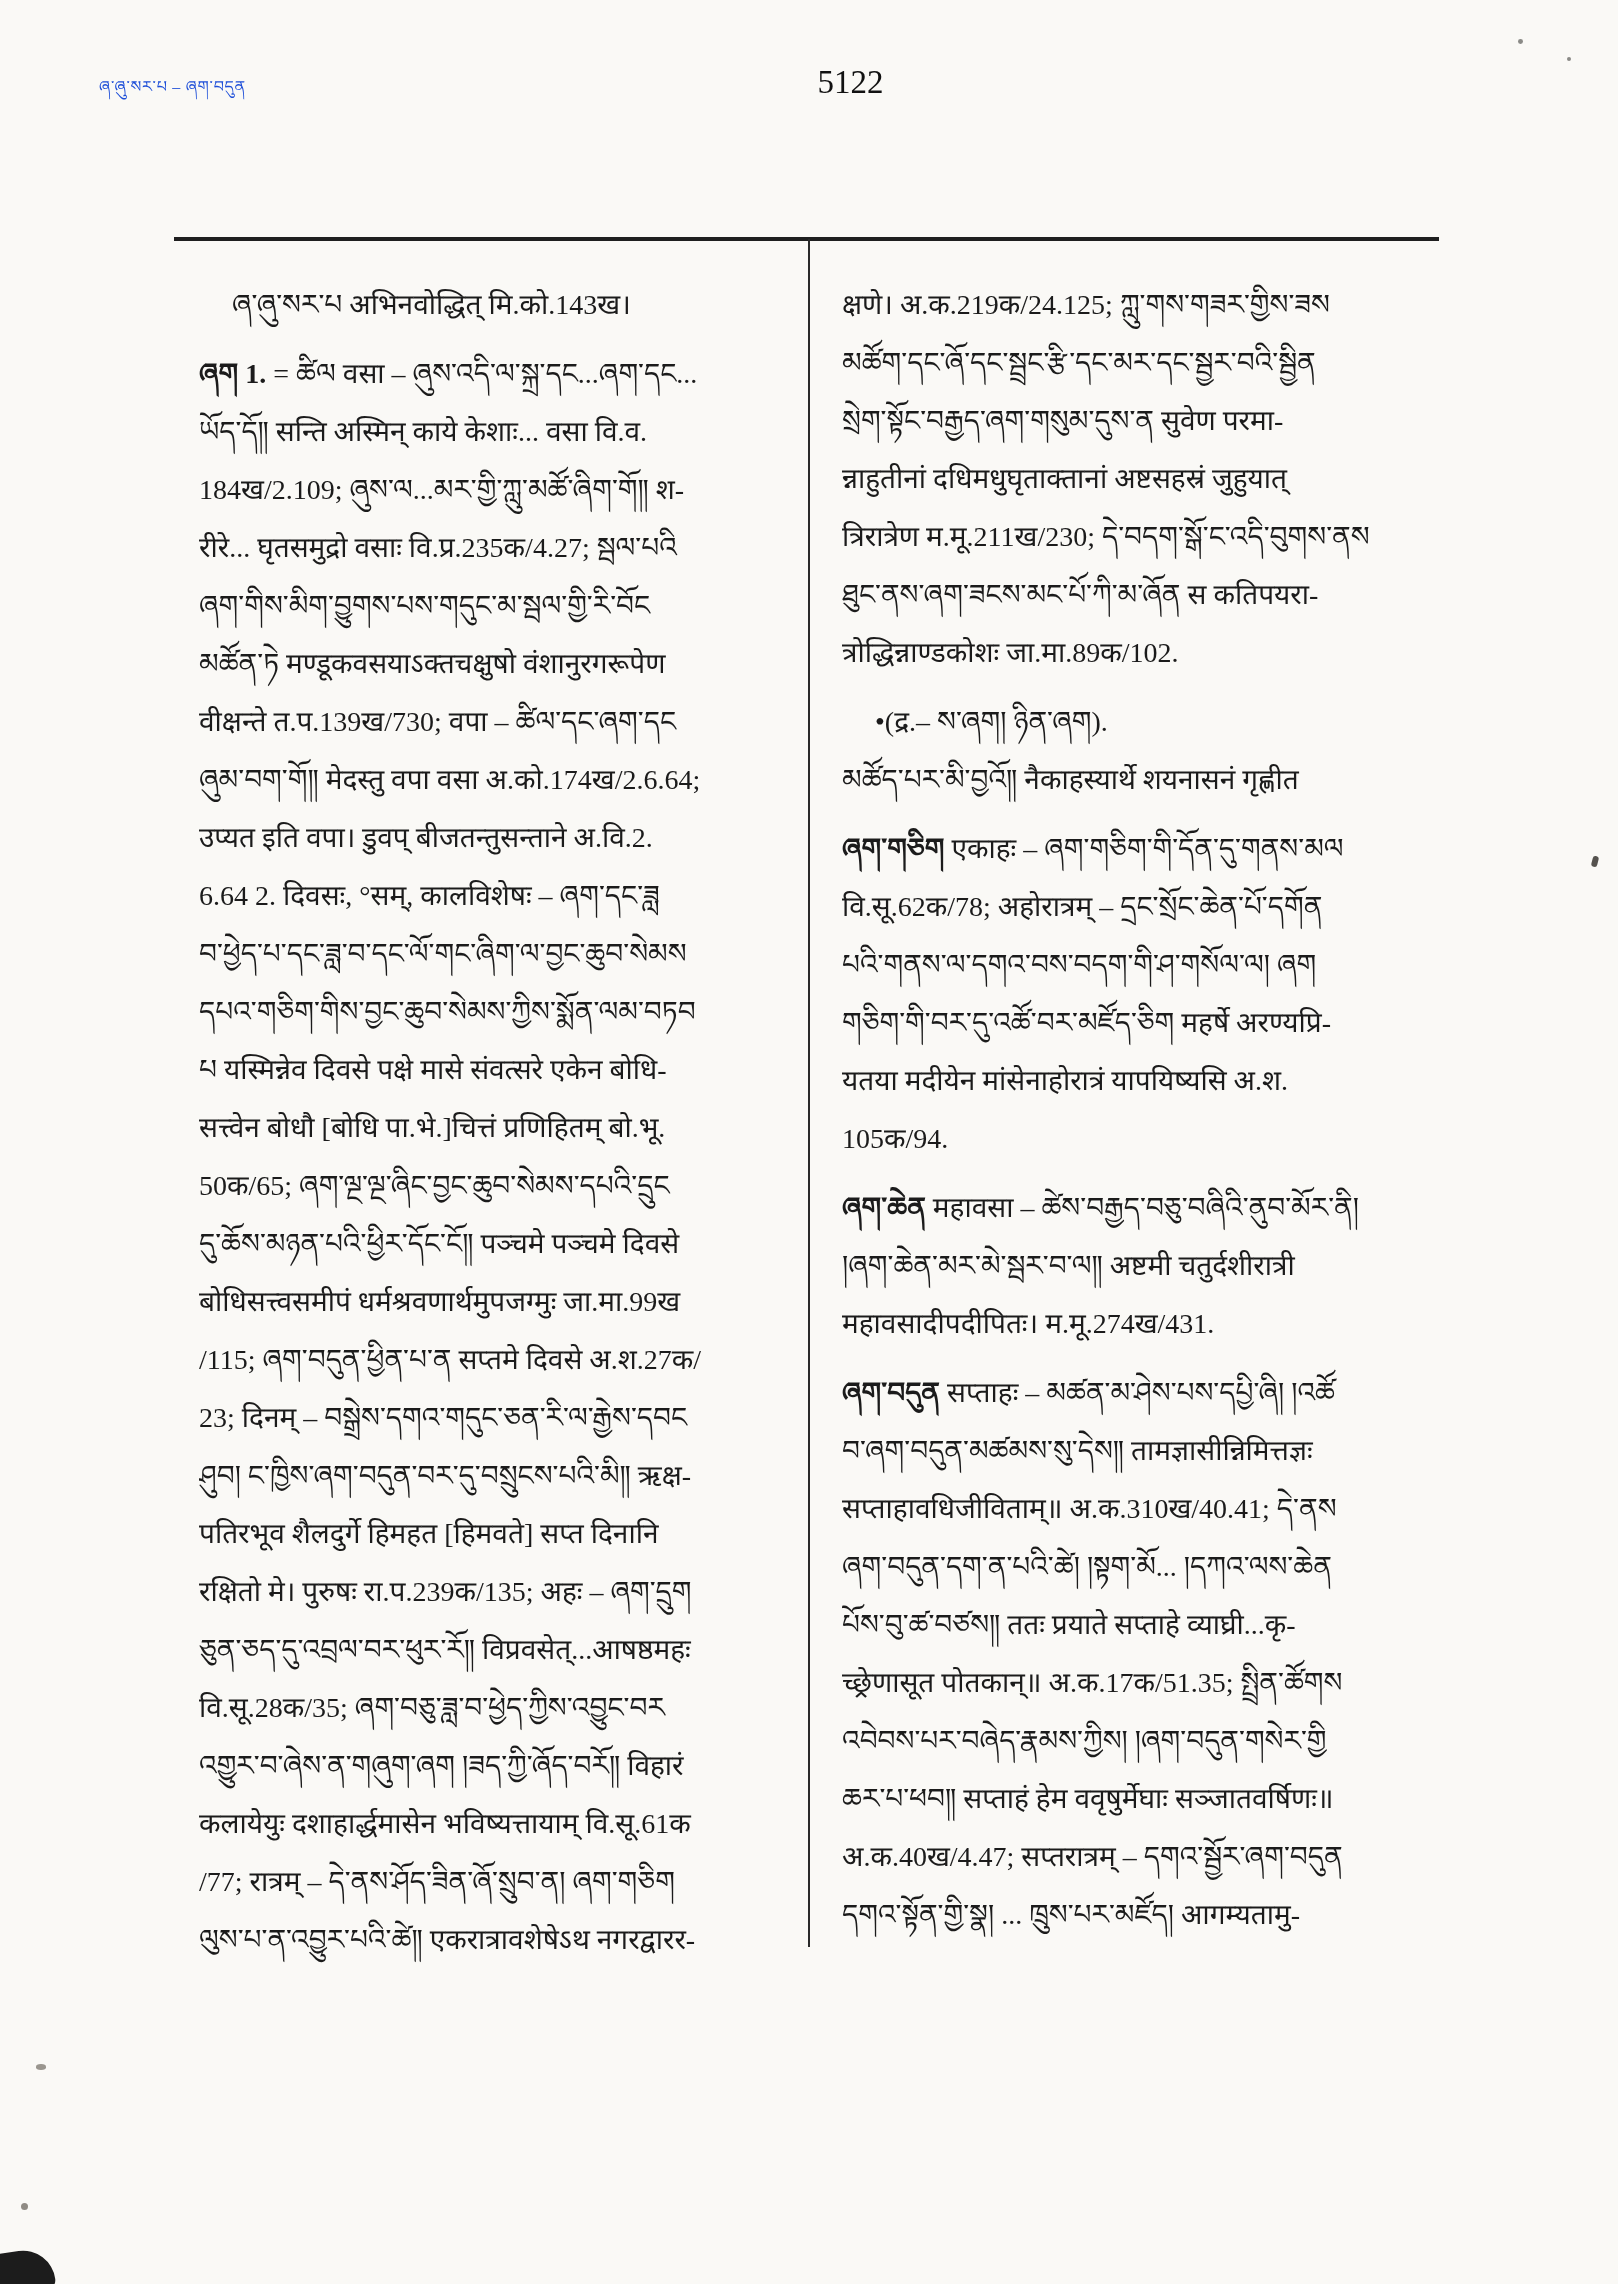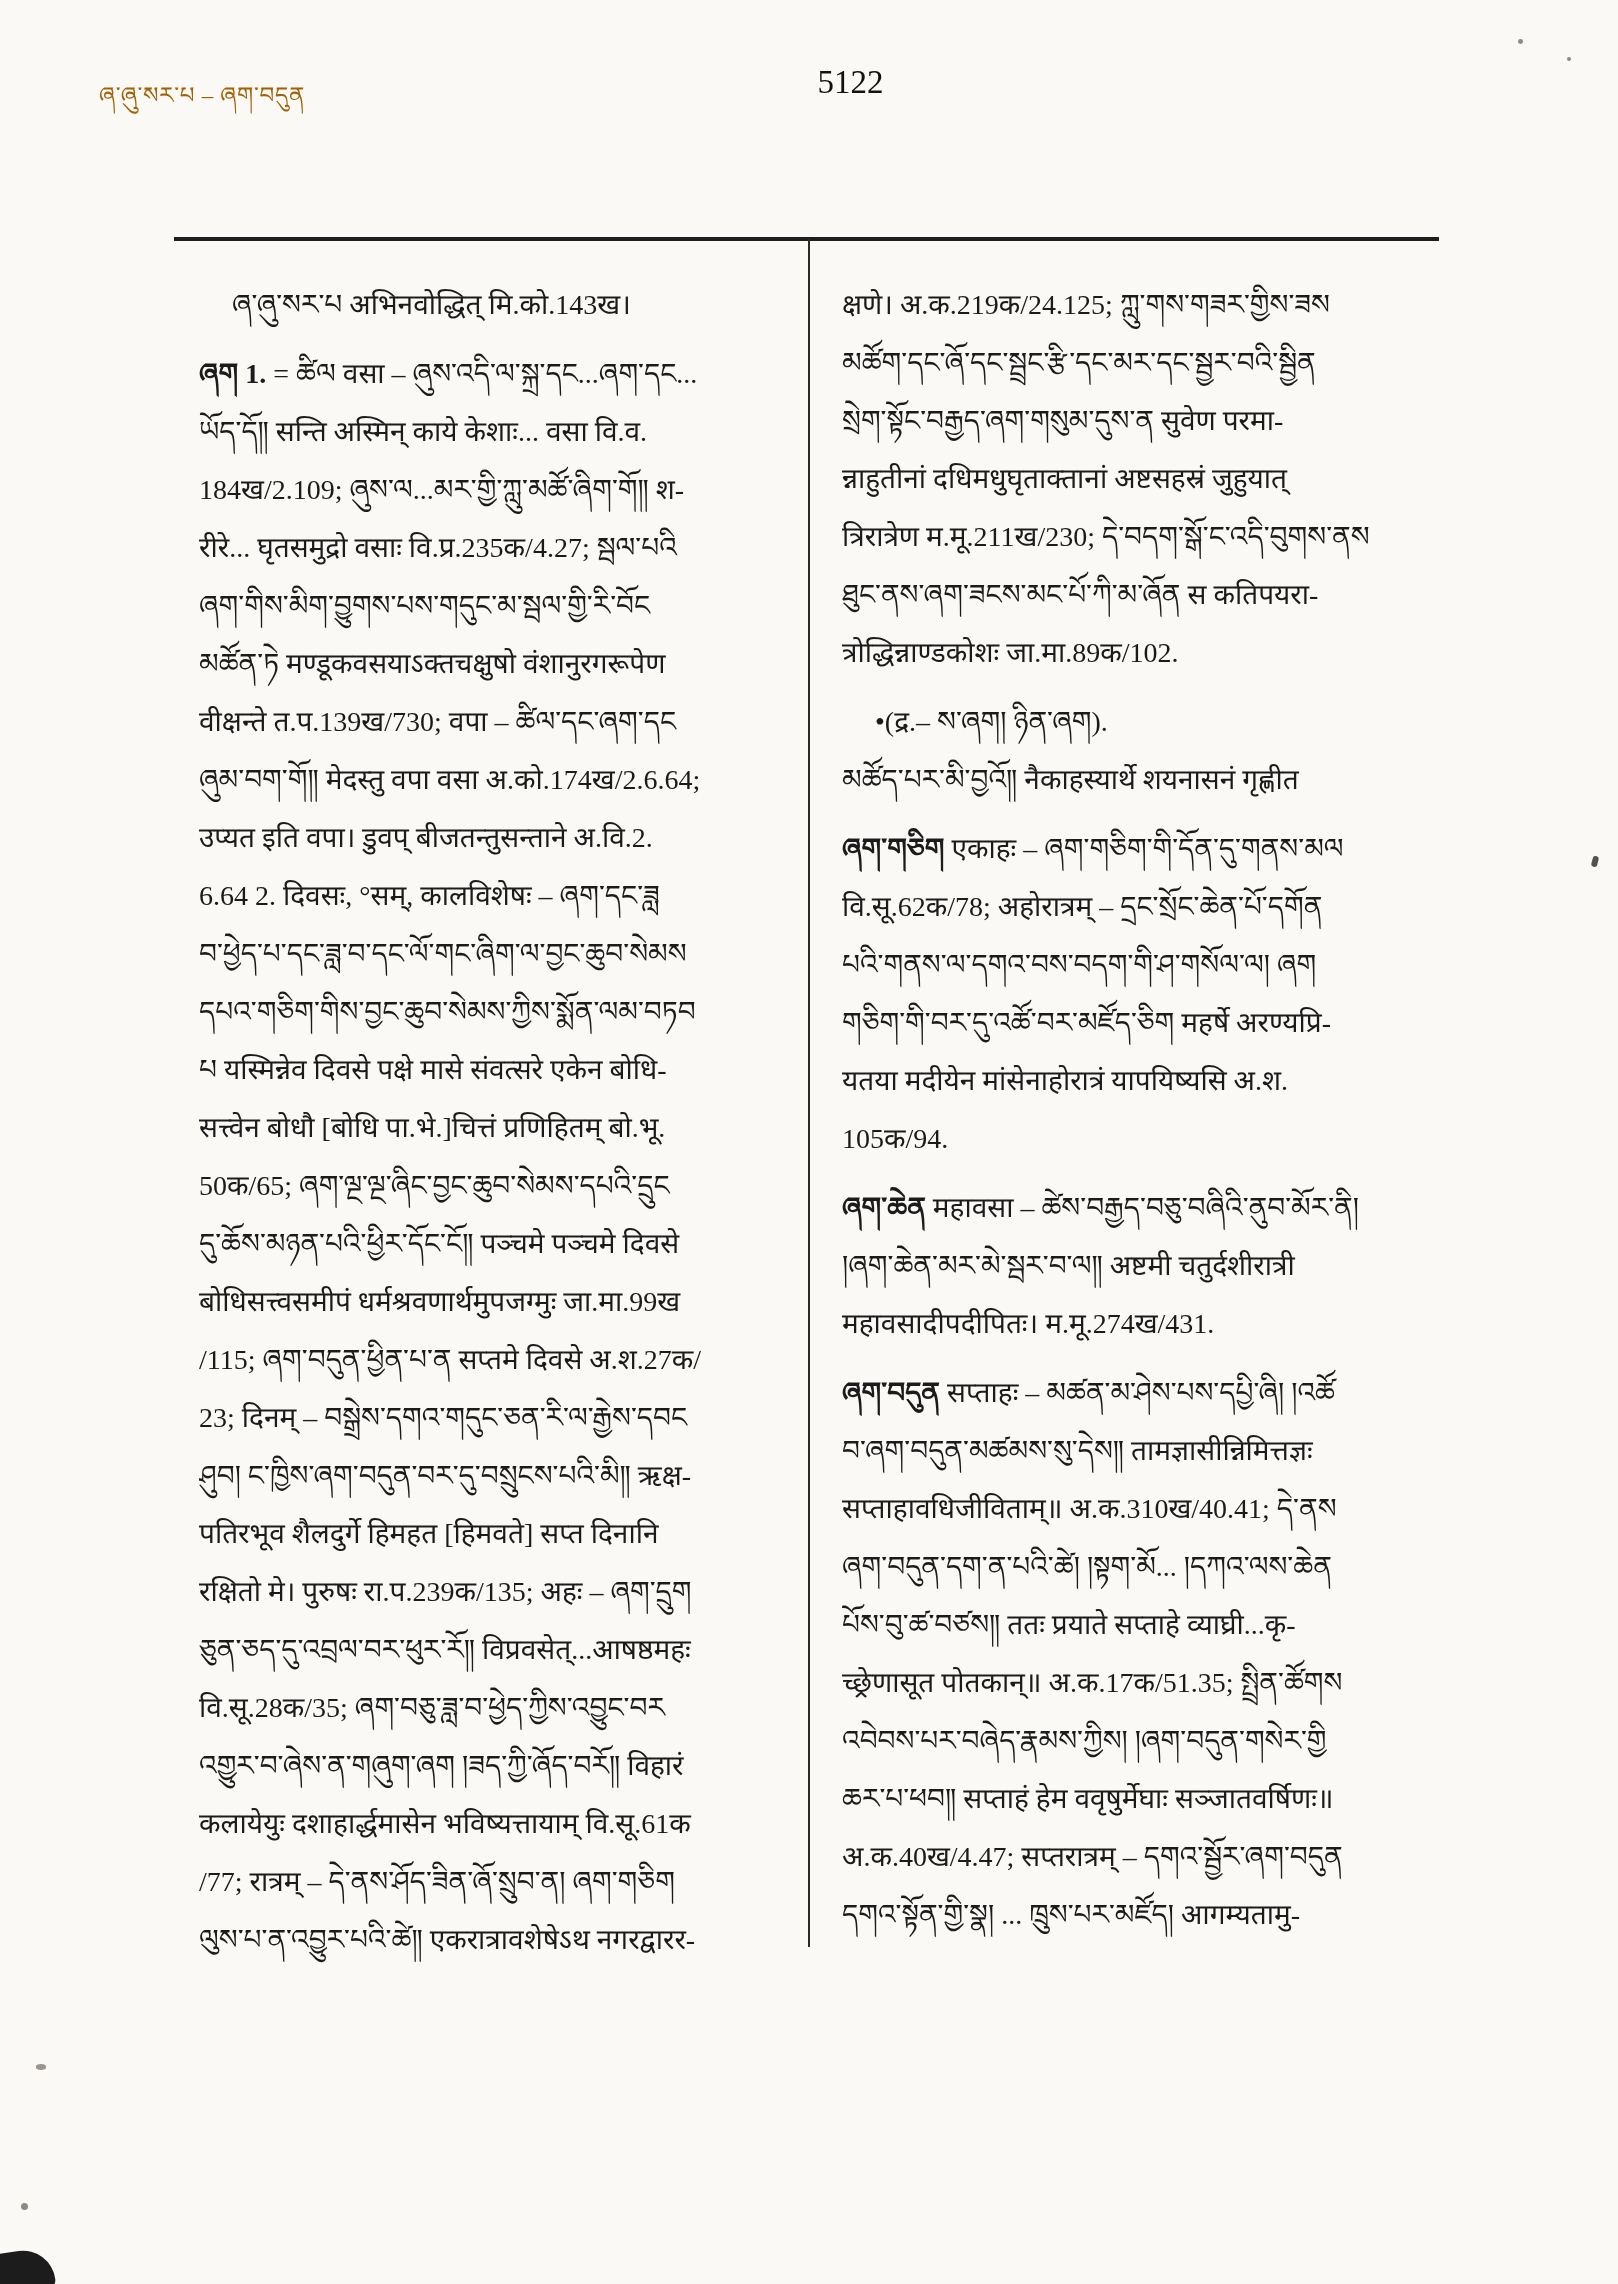--- a/index.html
+++ b/index.html
@@ -14,23 +14,23 @@
     margin: 0 auto;
     background: #faf9f6;
     color: #1b1b1b;
     font-family: "Liberation Serif", "DejaVu Serif", serif;
     overflow: hidden;
   }
   .running-head {
     position: absolute;
     left: 99px;
     top: 69px;
-    font-size: 23px;
+    font-size: 16px;
     letter-spacing: 0.7px;
-    color: #a16207;
+    color: #1d4ed8;
   }
   .page-number {
     position: absolute;
     left: 0;
     top: 64px;
     width: 100%;
     text-align: center;
     font-size: 33px;
     color: #111;
     padding-left: 41px;

